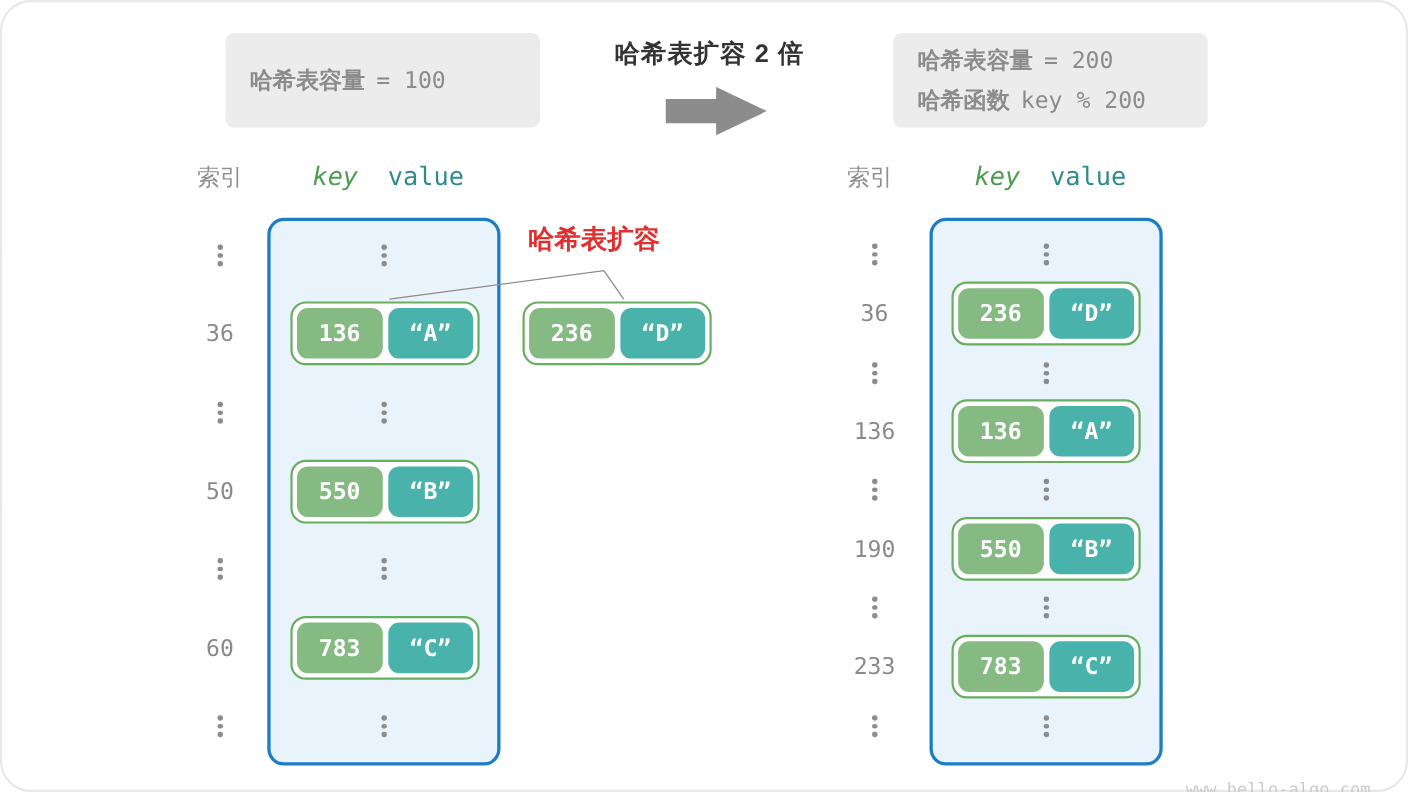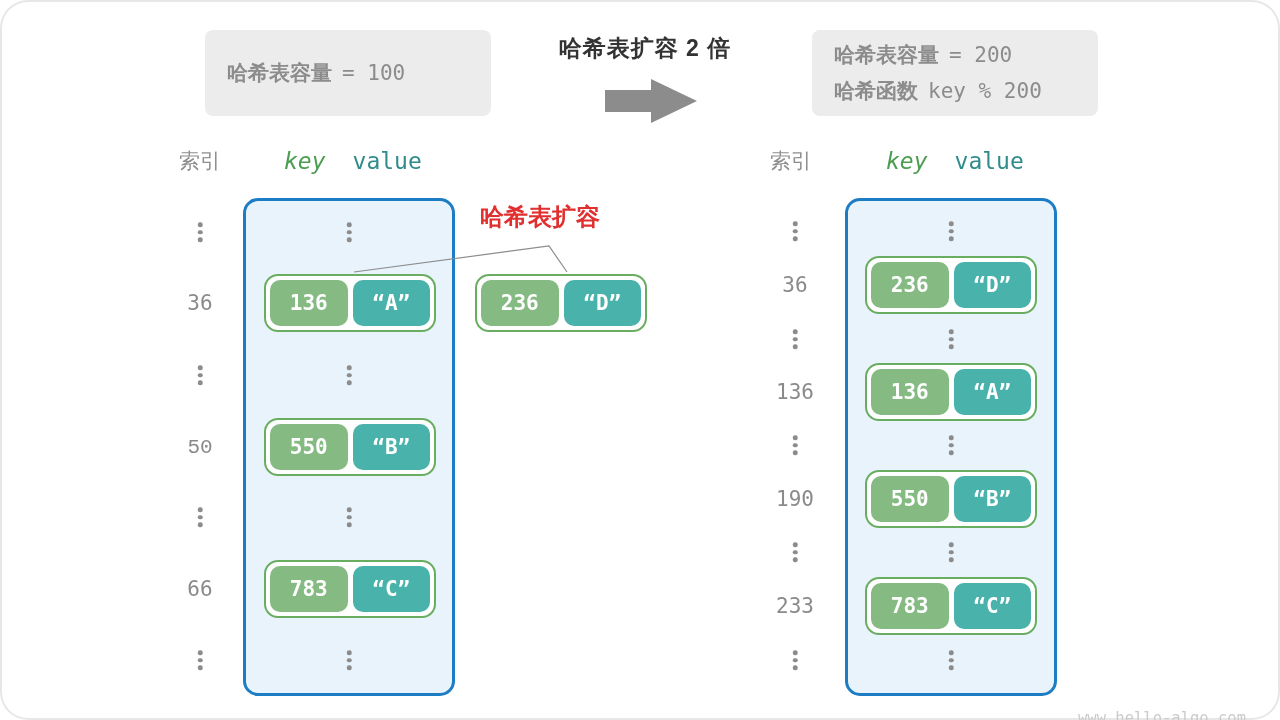--- a/index.html
+++ b/index.html
@@ -167,38 +167,38 @@
       <i></i>
       <i></i>
       <i></i>
     </div>
   <div class="dots" style="left:349px; top:375px;">
       <i></i>
       <i></i>
       <i></i>
     </div>
 
-  <div class="index-label" style="left:200px; top:447px;font-family:Liberation Mono, monospace;">50</div>
+  <div class="index-label" style="left:200px; top:447px;">50</div>
   <div class="pair" style="left:350px; top:447px;">
     <div class="cell key-cell">550</div>
     <div class="cell val-cell">“B”</div>
   </div>
 
   <div class="dots" style="left:200px; top:517px;">
       <i></i>
       <i></i>
       <i></i>
     </div>
   <div class="dots" style="left:349px; top:517px;">
       <i></i>
       <i></i>
       <i></i>
     </div>
 
-  <div class="index-label" style="left:200px; top:589px;">66</div>
+  <div class="index-label" style="left:200px; top:589px;">60</div>
   <div class="pair" style="left:350px; top:589px;">
     <div class="cell key-cell">783</div>
     <div class="cell val-cell">“C”</div>
   </div>
 
   <div class="dots" style="left:200px; top:660px;">
       <i></i>
       <i></i>
       <i></i>
     </div>

